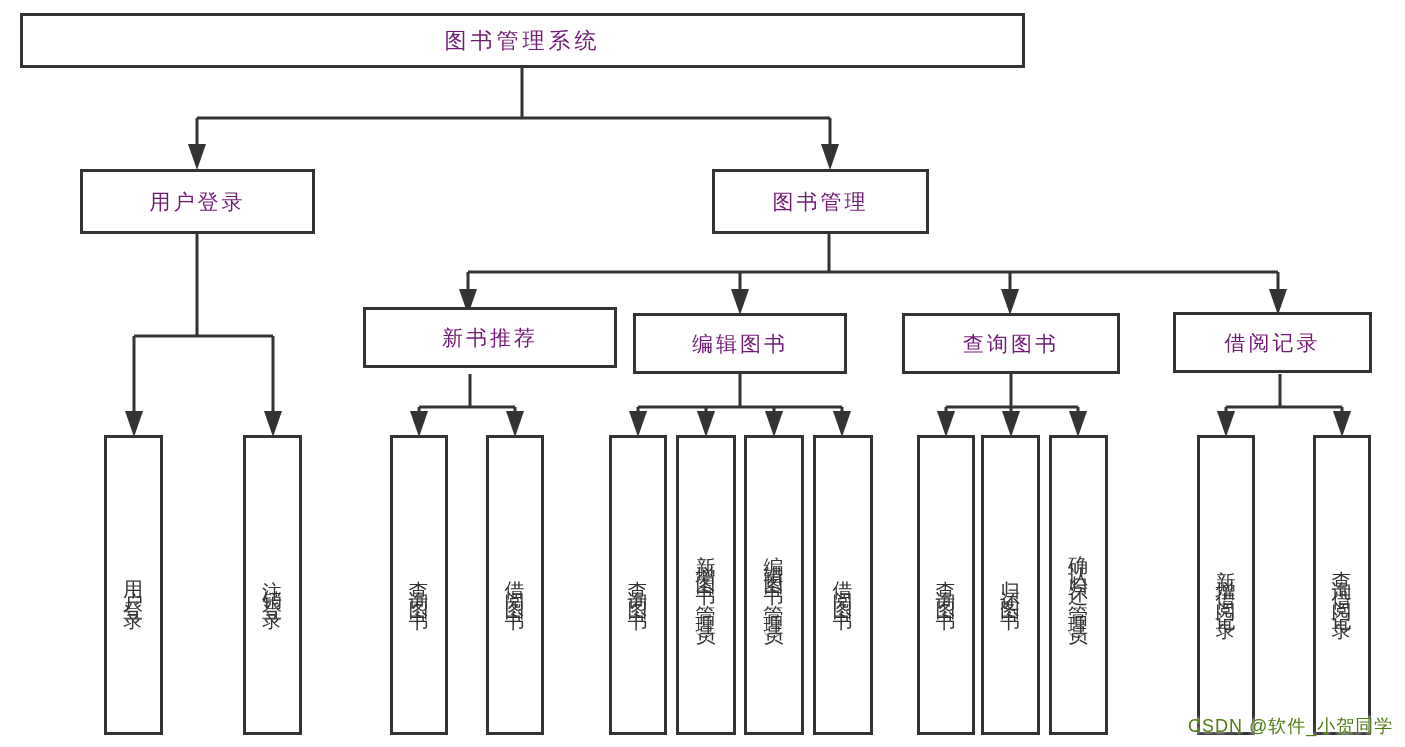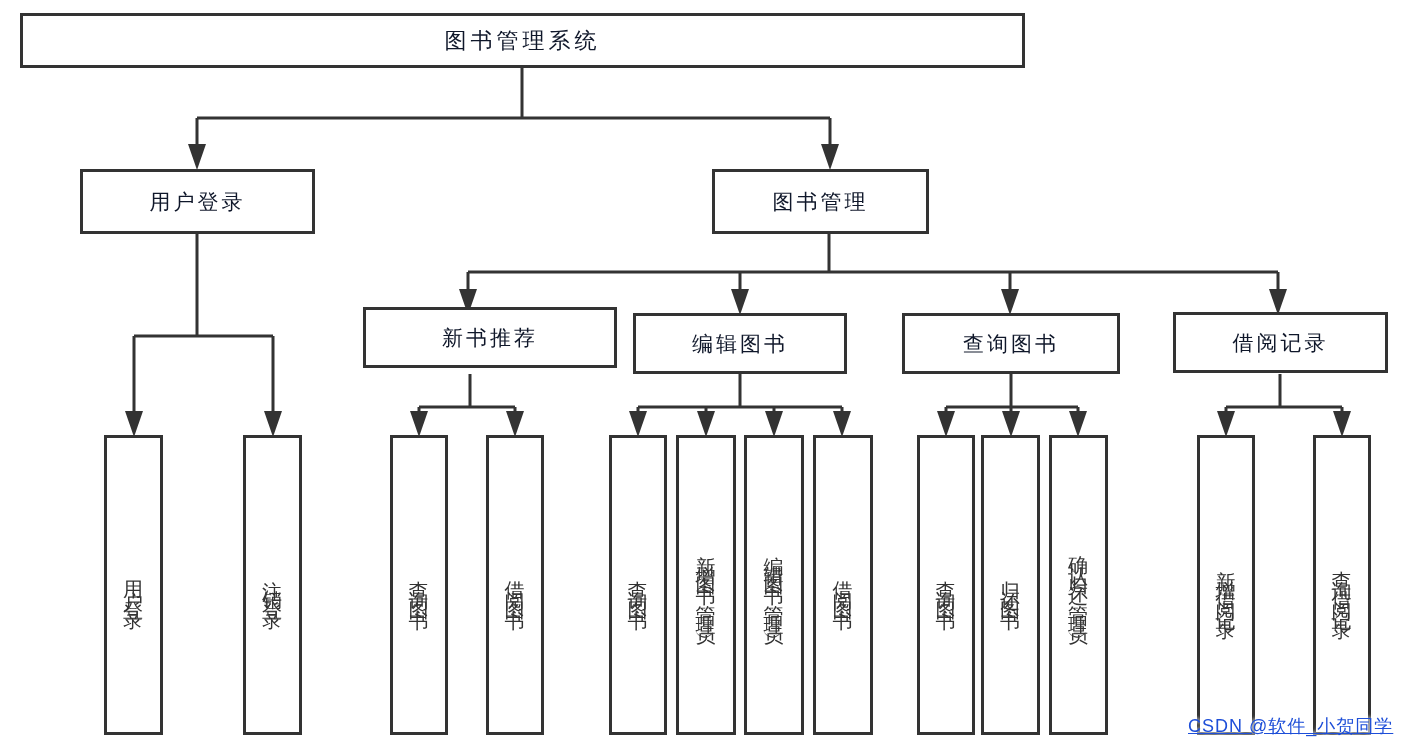--- a/index.html
+++ b/index.html
@@ -26,21 +26,21 @@
     box-sizing: border-box;
     border: 3px solid #333333;
     background: #ffffff;
     display: flex;
     align-items: center;
     justify-content: center;
   }
   .node-label {
     font-size: 21px;
     letter-spacing: 3px;
-    color: #0f172a;
+    color: #701a75;
     white-space: nowrap;
   }
   .node.root .node-label {
     font-size: 22px;
     letter-spacing: 4px;
   }
   .leaf {
     position: absolute;
     box-sizing: border-box;
     border: 3px solid #333333;
@@ -58,25 +58,24 @@
     letter-spacing: 10px;
     line-height: 1;
     color: #333333;
   }
   .watermark {
     position: absolute;
     left: 1188px;
     top: 714px;
     font-size: 18px;
     letter-spacing: 1px;
-    color: #1d4ed8;
+    color: #4d7c0f;
     white-space: nowrap;
     text-shadow: 0 0 4px #ffffff, 0 0 4px #ffffff;
     z-index: 5;
-    text-decoration: underline;
   }
 </style>
 </head>
 <body>
 
 <div class="stage">
 
   <svg class="wires" width="1405" height="747" viewBox="0 0 1405 747" xmlns="http://www.w3.org/2000/svg">
     <g stroke="#333333" stroke-width="3" fill="none">
       <path d="M522 68 V118
@@ -130,21 +129,21 @@
 
   <div class="node" style="left:363px;top:307px;width:254px;height:61px">
     <span class="node-label">新书推荐</span>
   </div>
   <div class="node" style="left:633px;top:313px;width:214px;height:61px">
     <span class="node-label">编辑图书</span>
   </div>
   <div class="node" style="left:902px;top:313px;width:218px;height:61px">
     <span class="node-label">查询图书</span>
   </div>
-  <div class="node" style="left:1173px;top:312px;width:215px;height:61px">
+  <div class="node" style="left:1173px;top:312px;width:199px;height:61px">
     <span class="node-label">借阅记录</span>
   </div>
 
   <div class="leaf" style="left:104px;width:59px">
     <span class="leaf-label">用户登录</span>
   </div>
   <div class="leaf" style="left:243px;width:59px">
     <span class="leaf-label">注销登录</span>
   </div>
 

